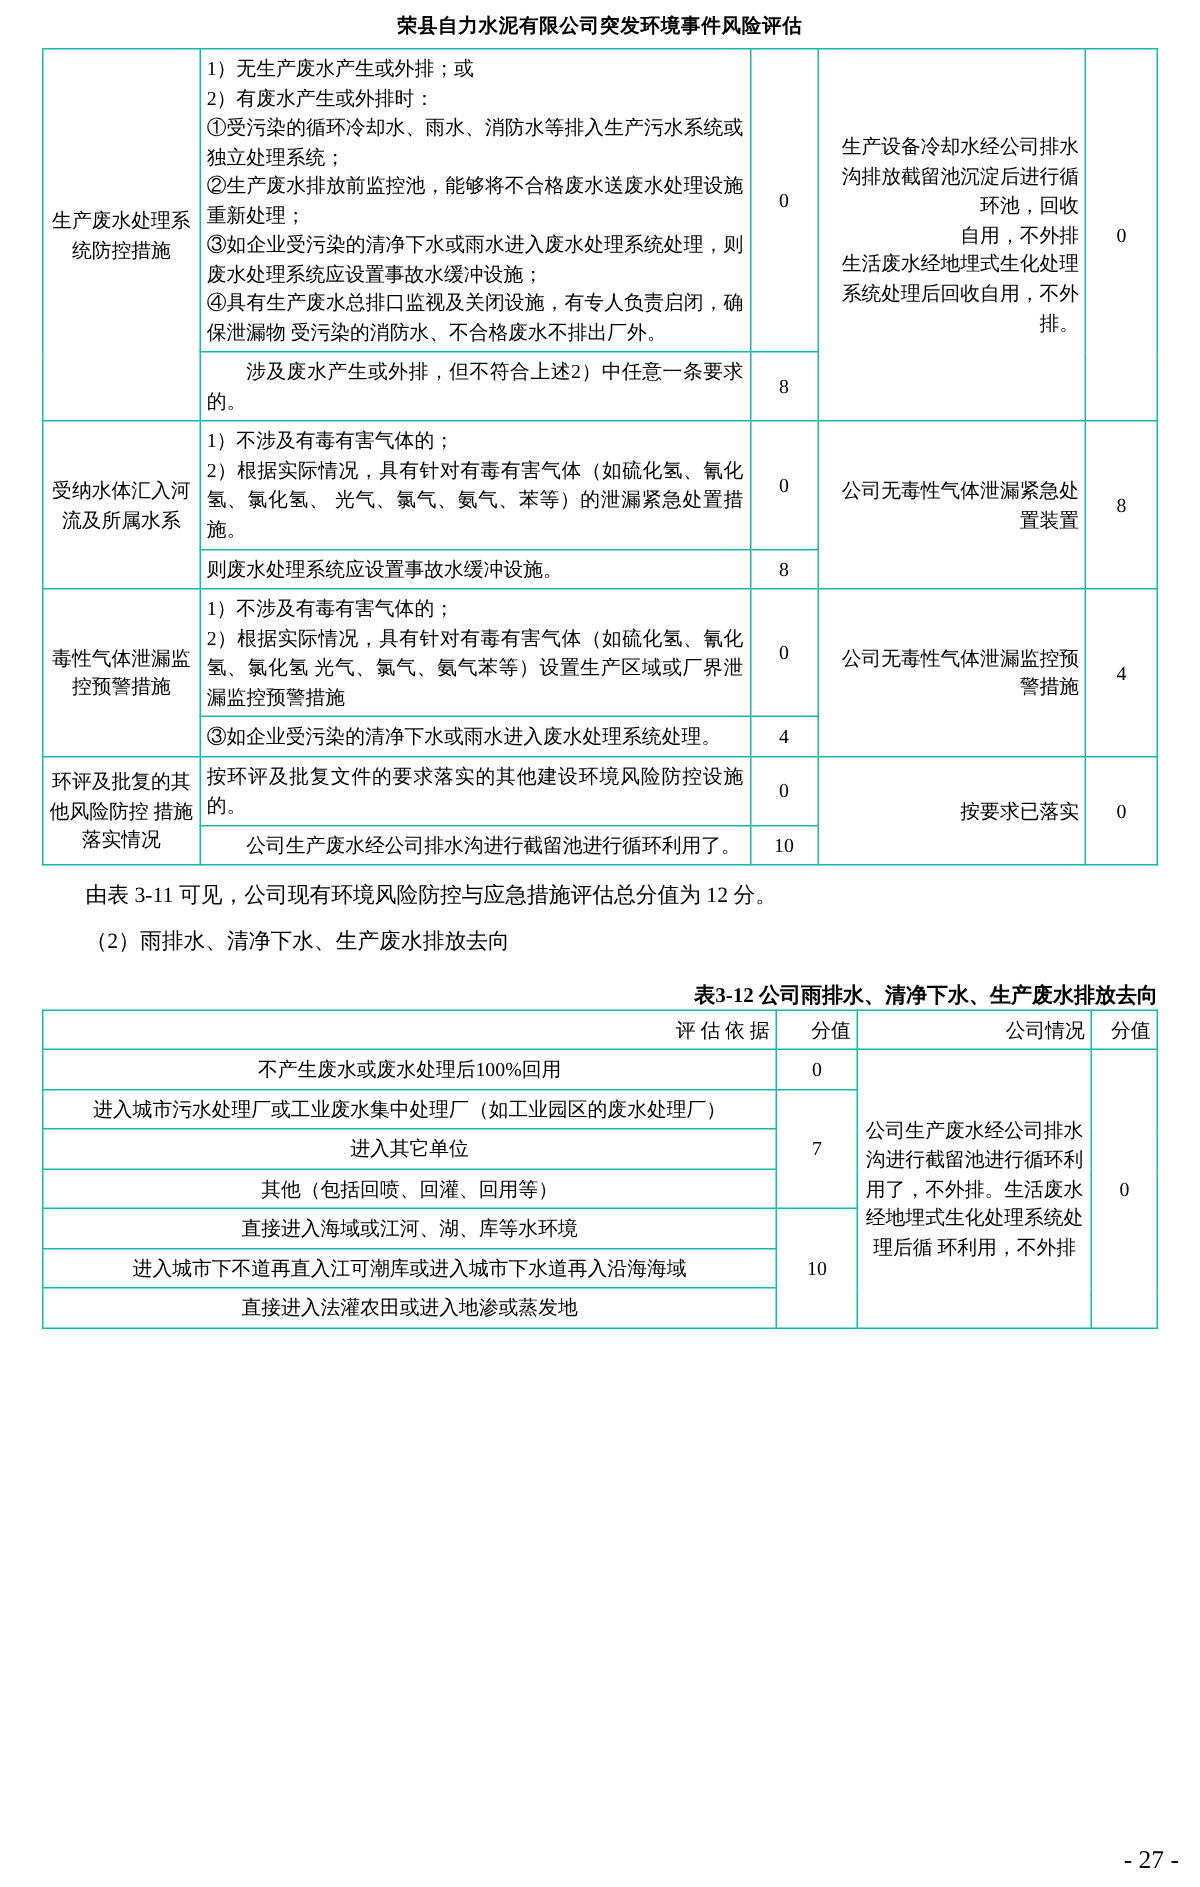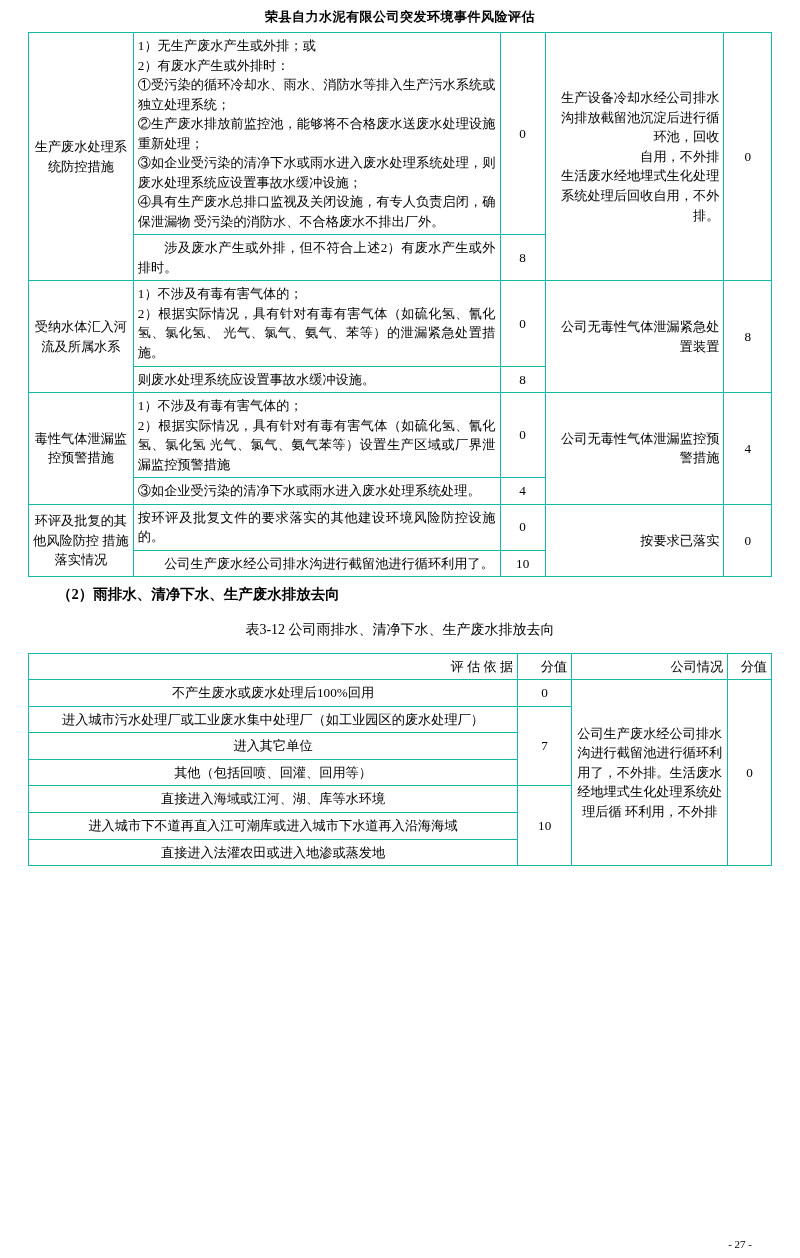--- a/index.html
+++ b/index.html
@@ -50,36 +50,36 @@
 
   .para {
     font-size: 14.5px;
     line-height: 1.85;
     margin: 7px 0 0 0;
     text-indent: 2em;
     text-align: justify;
   }
   .heading2 {
     font-size: 14.5px;
-    font-weight: bold;
+    font-weight: normal;
     line-height: 1.9;
     margin: 4px 0 1px 0;
     text-indent: 2em;
   }
   .table-caption {
-    text-align: center;
+    text-align: right;
     font-size: 14px;
-    font-weight: normal;
-    margin: 12px 0 14px 0;
+    font-weight: bold;
+    margin: 12px 0 0 0;
   }
   .page-number {
     position: absolute;
-    right: 48px;
+    right: 14px;
     bottom: 8px;
-    font-size: 11px;
+    font-size: 17px;
   }
   .tbl2 td {
     font-size: 13px;
     padding: 4px 5px;
     line-height: 1.4;
   }
   .small-cell { font-size: 12.8px; margin-left: 32px; }
   .v-mid { vertical-align: middle; }
 </style>
 </head>
@@ -107,21 +107,21 @@
 ②生产废水排放前监控池，能够将不合格废水送废水处理设施重新处理；
 ③如企业受污染的清净下水或雨水进入废水处理系统处理，则废水处理系统应设置事故水缓冲设施；
 ④具有生产废水总排口监视及关闭设施，有专人负责启闭，确保泄漏物 受污染的消防水、不合格废水不排出厂外。</td>
         <td class="nowrap-num">0</td>
         <td rowspan="2" class="c-center v-mid" style="white-space:pre-line;">生产设备冷却水经公司排水沟排放截留池沉淀后进行循环池，回收
 自用，不外排
 生活废水经地埋式生化处理系统处理后回收自用，不外排。</td>
         <td rowspan="2" class="nowrap-num v-mid">0</td>
       </tr>
       <tr>
-        <td class="c-just indent">涉及废水产生或外排，但不符合上述2）有废水产生或外排时。</td>
+        <td class="c-just indent">涉及废水产生或外排，但不符合上述2）中任意一条要求的。</td>
         <td class="nowrap-num">8</td>
       </tr>
 
       <tr>
         <td rowspan="2" class="c-left v-mid">受纳水体汇入河流及所属水系</td>
         <td class="c-just v-mid" style="white-space:pre-line;">1）不涉及有毒有害气体的；
 2）根据实际情况，具有针对有毒有害气体（如硫化氢、氰化氢、氯化氢、 光气、氯气、氨气、苯等）的泄漏紧急处置措施。</td>
         <td class="nowrap-num">0</td>
         <td rowspan="2" class="c-center v-mid">公司无毒性气体泄漏紧急处置装置</td>
         <td rowspan="2" class="nowrap-num v-mid">8</td>
@@ -151,20 +151,21 @@
         <td rowspan="2" class="c-center v-mid">按要求已落实</td>
         <td rowspan="2" class="nowrap-num v-mid">0</td>
       </tr>
       <tr>
         <td class="c-just indent">公司生产废水经公司排水沟进行截留池进行循环利用了。</td>
         <td class="nowrap-num">10</td>
       </tr>
     </tbody>
   </table>
 
+  <p class="para">由表 3-11 可见，公司现有环境风险防控与应急措施评估总分值为 12 分。</p>
 
   <p class="heading2">（2）雨排水、清净下水、生产废水排放去向</p>
 
 
   <div class="table-caption">表3-12 公司雨排水、清净下水、生产废水排放去向</div>
 
   <table class="grid tbl2">
     <colgroup>
       <col style="width:470px">
       <col style="width:52px">

